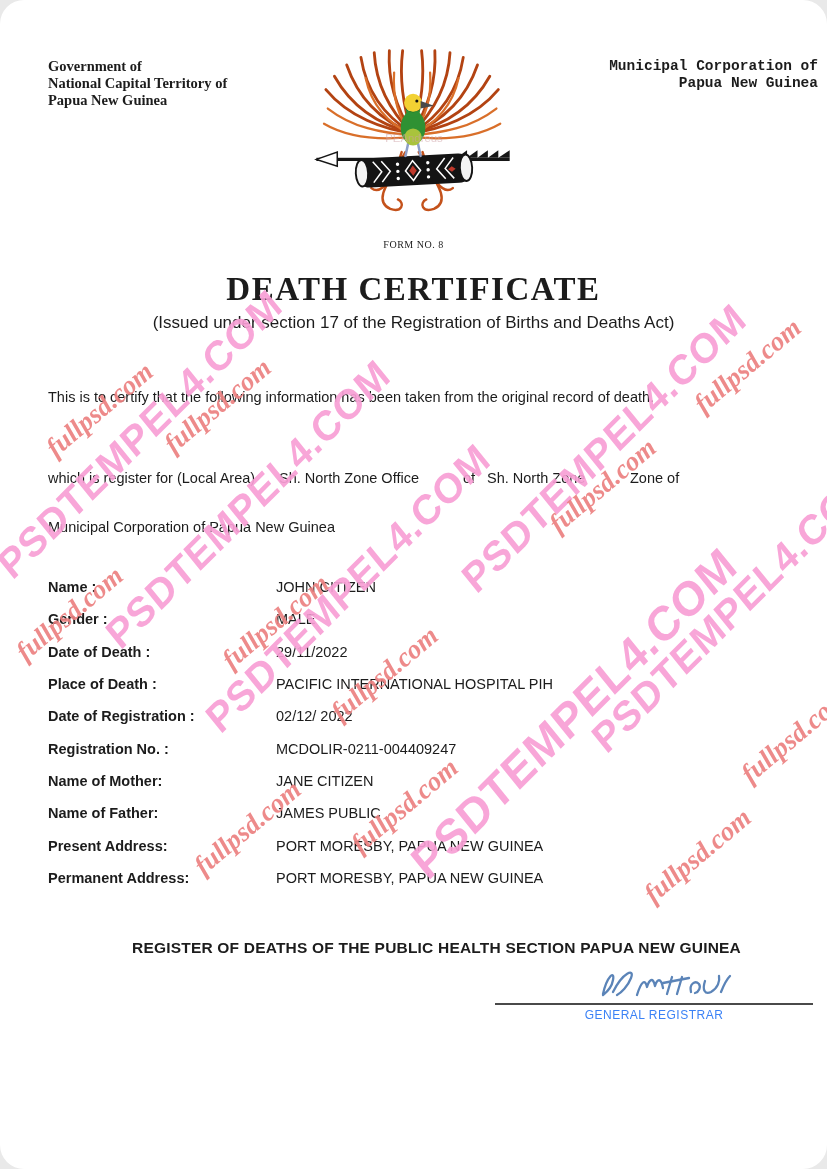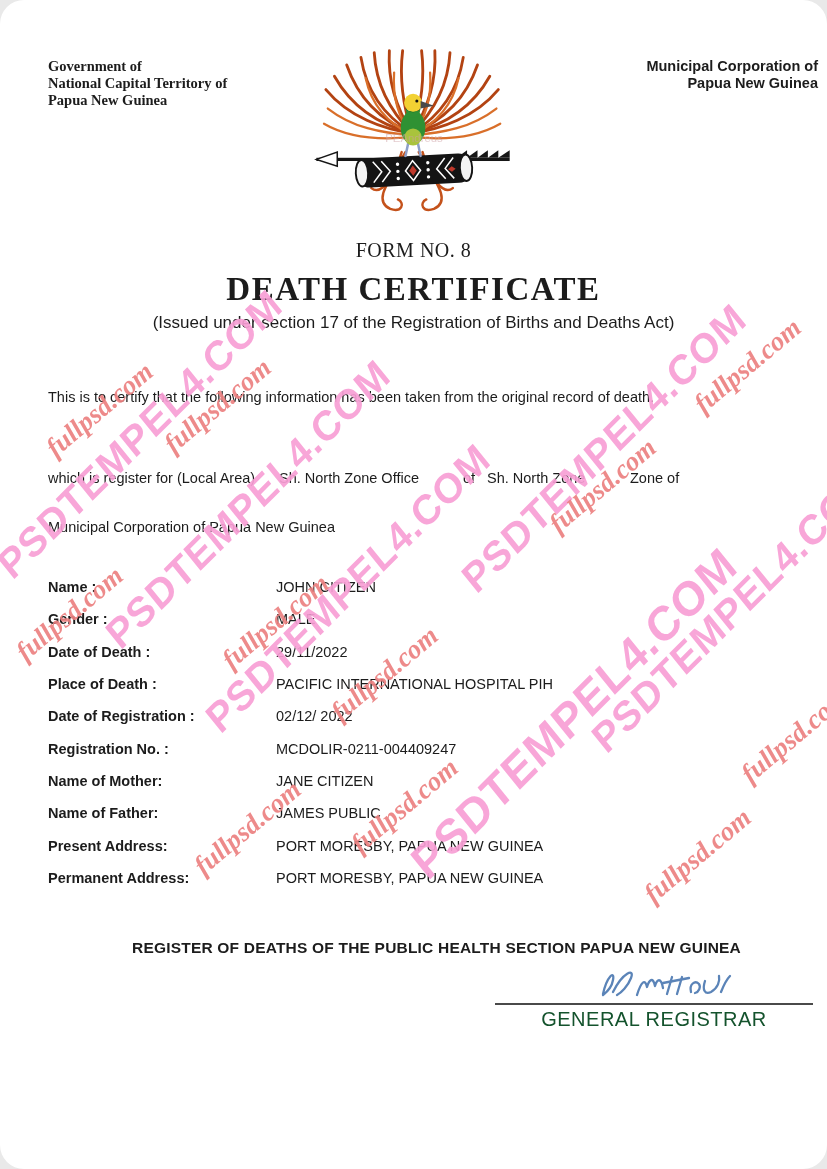--- a/index.html
+++ b/index.html
@@ -14,29 +14,29 @@
     border-radius:24px;
   }
   
   .hdr-left{
     position:absolute;left:48px;top:58px;
     font-family:"Liberation Serif",serif;
     font-weight:bold;font-size:14.5px;line-height:17px;
   }
   .hdr-right{
     position:absolute;right:9px;top:58px;
-    font-family:Liberation Sans, sans-serif;
+    font-family:Liberation Mono, monospace;
     font-weight:bold;font-size:14.5px;line-height:17px;
     text-align:right;
   }
   
   .emblem{position:absolute;left:50%;top:46px;transform:translateX(-50%);width:210px;height:180px;}
   
   .form-no{position:absolute;left:0;right:0;top:239px;text-align:center;
-    font-family:"Liberation Serif",serif;font-size:20px;letter-spacing:.5px;}
+    font-family:"Liberation Serif",serif;font-size:10px;letter-spacing:.5px;}
   .main-title{position:absolute;left:0;right:0;top:271px;text-align:center;
     font-family:"Liberation Serif",serif;font-weight:bold;font-size:33px;letter-spacing:1.5px;}
   .subtitle{position:absolute;left:0;right:0;top:313px;text-align:center;font-size:17px;}
   
   .certify{position:absolute;left:48px;top:389px;font-size:14.5px;}
   .regline{position:absolute;left:0;top:470px;width:100%;height:20px;font-size:14.5px;text-align:right;}
   .regline span{position:absolute;white-space:nowrap;}
   .rl-prefix{left:48px;}
   .rl-office{left:279px;}
   .rl-of{left:463px;}
@@ -47,21 +47,21 @@
   .fields{position:absolute;left:48px;top:571px;width:720px;}
   .frow{height:32.3px;display:flex;align-items:center;}
   .flabel{width:228px;font-weight:bold;font-size:14.5px;white-space:nowrap;}
   .fvalue{font-size:14.5px;white-space:nowrap;}
   
   .footer-title{position:absolute;left:0;right:0;top:939px;text-align:center;
     font-weight:bold;font-size:15.5px;letter-spacing:.2px;padding-left:46px;}
   .sig-svg{position:absolute;left:597px;top:966px;width:135px;height:34px;}
   .sig-line{position:absolute;left:495px;top:1003px;width:318px;border-top:2px solid #4a4a4a;}
   .registrar{position:absolute;left:495px;top:1008px;width:318px;text-align:center;
-    font-size:20px;color:#14532d;letter-spacing:.5px;}
+    font-size:12px;color:#3b82f6;letter-spacing:.5px;}
   
   .wm{position:absolute;white-space:nowrap;pointer-events:none;transform-origin:0 50%;}
   .wm-p{
     font-family:"Liberation Sans",sans-serif;font-weight:bold;
     color:#f89fd5;font-size:40px;letter-spacing:1px;opacity:.92;
     transform:rotate(-45deg) skewX(-6deg);
   }
   .wm-p.big{font-size:46px;}
   .wm-f{
     font-family:"Liberation Serif",serif;font-weight:bold;font-style:italic;

